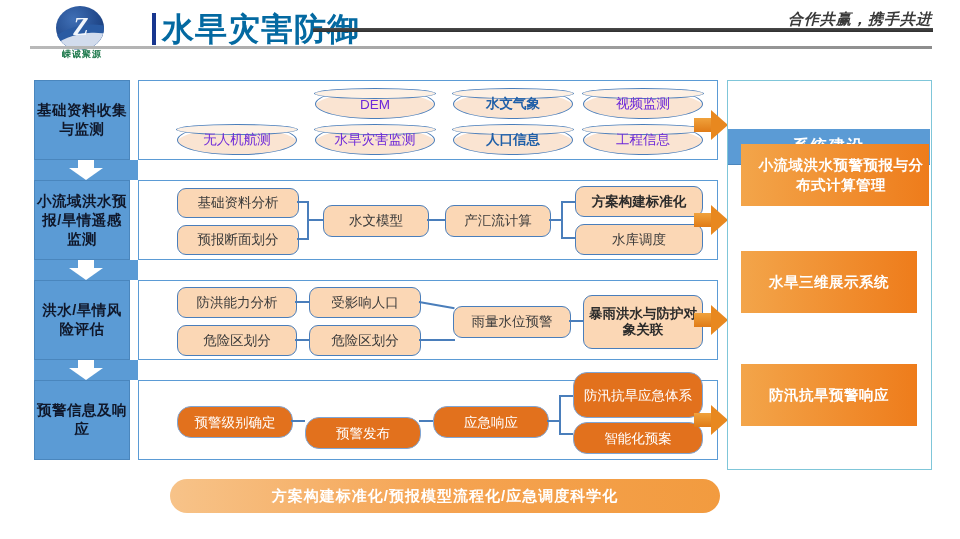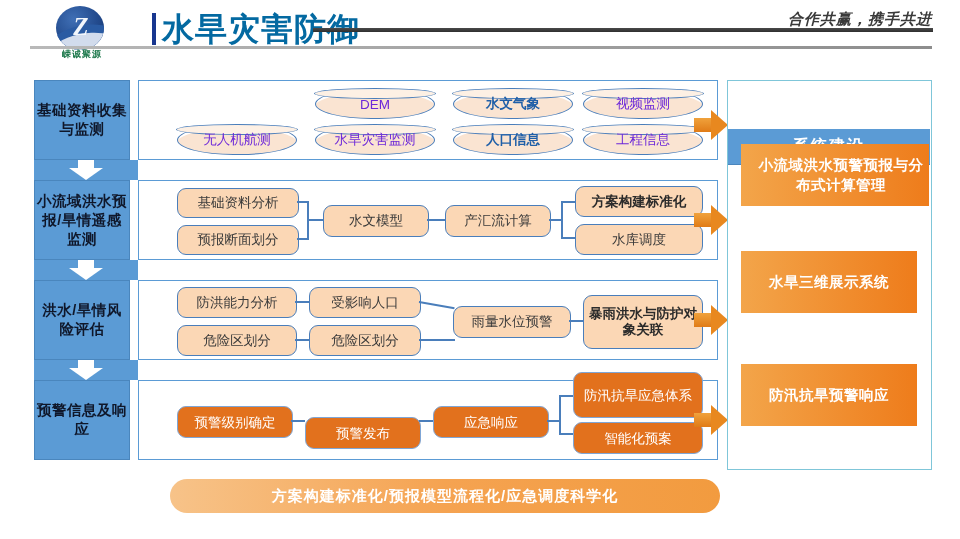--- a/index.html
+++ b/index.html
@@ -101,21 +101,21 @@
   
   .rnode{
     position:absolute;background:#fbd7b5;border:1.5px solid #4a7ebb;border-radius:9px;
     display:flex;align-items:center;justify-content:center;text-align:center;
     font-size:13.5px;color:#3a3a3a;line-height:16px;
   }
   .rnode.hl{font-weight:bold;color:#2b2b2b;}
 
   
   .onode{
-    position:absolute;background:#e2711d;border:1.5px solid #7fa6d6;border-radius:9px;
+    position:absolute;background:#e2711d;border:1.5px solid #7fa6d6;border-radius:14px;
     display:flex;align-items:center;justify-content:center;text-align:center;
     font-size:13.5px;color:#ffffff;line-height:17px;
   }
 
   .conn{position:absolute;background:#4a7ebb;}
 
   
   .oarrow{position:absolute;width:34px;height:30px;}
   .oarrow .b{position:absolute;left:0;top:8px;width:19px;height:14px;
     background:linear-gradient(to bottom,#f0a23c,#e07b17);}

